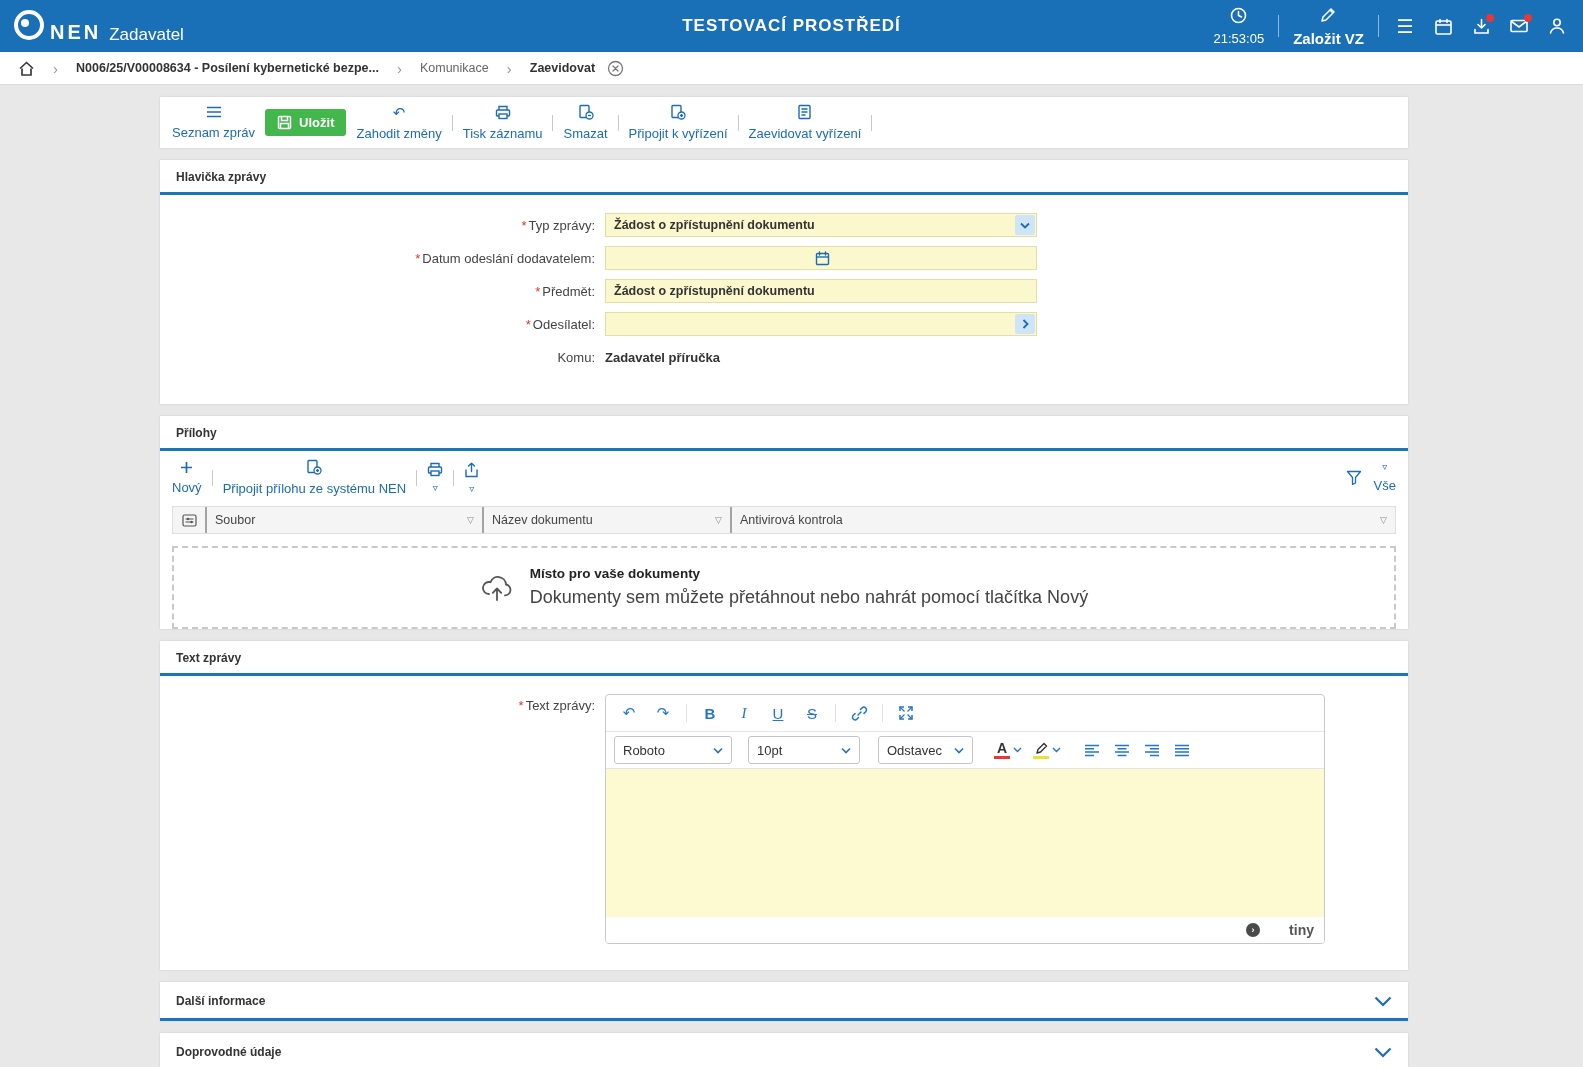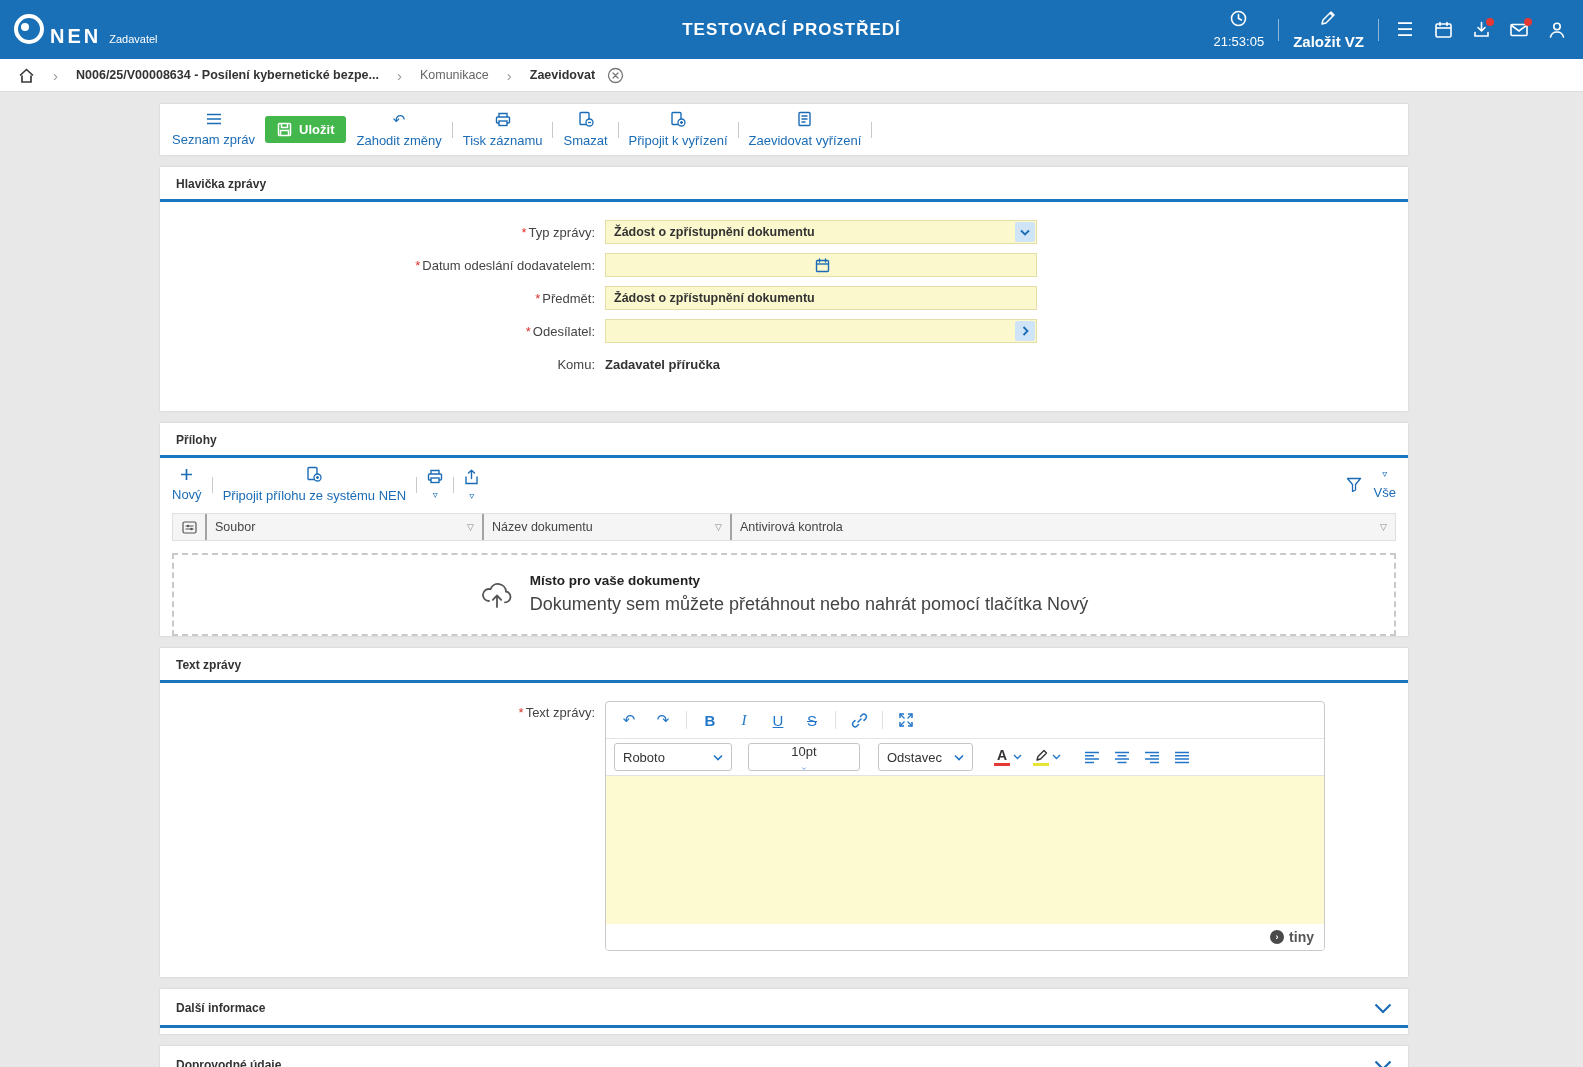--- a/index.html
+++ b/index.html
@@ -1,25 +1,25 @@
 <!DOCTYPE html>
 <html><head>
 <meta charset="utf-8">
 <style>
   * { box-sizing: border-box; margin: 0; padding: 0; }
   html,body { width:1583px; height:1067px; overflow:hidden; }
   body { font-family:"Liberation Sans", sans-serif; background:#e8e8e8; color:#333; font-size:13px; }
   svg { display:block; }
 
   
-  .topbar { position:relative; height:59px; background:#1a70b7; color:#fff; display:flex; align-items:center; padding:0 14px; }
+  .topbar { position:relative; height:52px; background:#1a70b7; color:#fff; display:flex; align-items:center; padding:0 14px; }
   .tb-left { display:flex; align-items:flex-end; gap:6px; }
   .logo { width:30px; height:30px; margin-bottom:2px; }
   .brand { font-size:20px; font-weight:bold; letter-spacing:3px; line-height:20px; }
-  .brand-sub { font-size:11px; margin-left:2px; line-height:14px; }
+  .brand-sub { font-size:17px; margin-left:2px; line-height:14px; }
   .tb-center { position:absolute; left:0; right:0; text-align:center; font-size:17px; font-weight:bold; letter-spacing:1px; pointer-events:none; }
   .tb-right { margin-left:auto; display:flex; align-items:center; gap:14px; z-index:2; }
   .tb-item { display:flex; align-items:center; gap:7px; cursor:pointer;flex-direction:column; }
   .tb-time { font-size:13px; }
   .tb-zvz { font-size:15px; font-weight:bold; }
   .tb-sep { width:1px; height:22px; background:rgba(255,255,255,.5); }
   .tb-ico { position:relative; width:24px; height:24px; display:flex; align-items:center; justify-content:center; cursor:pointer; }
   .tb-ico .glyph { font-size:19px; line-height:1; }
   .badge-dot { position:absolute; top:0; right:-1px; width:8px; height:8px; border-radius:50%; background:#e53935; }
 
@@ -78,36 +78,36 @@
   .editor { width:720px; border:1px solid #c9c9c9; border-radius:4px; overflow:hidden; background:#fff; }
   .ed-toolbar1, .ed-toolbar2 { display:flex; align-items:center; gap:4px; padding:4px 8px; border-bottom:1px solid #e4e4e4; }
   .ed-btn { width:30px; height:28px; display:flex; align-items:center; justify-content:center; color:#2276c9; border-radius:3px; cursor:pointer; font-size:15px; }
   .ed-b { font-weight:bold; }
   .ed-i { font-style:italic; font-family:"Liberation Serif", serif; }
   .ed-u { text-decoration:underline; }
   .ed-s { text-decoration:line-through; }
   .ed-sep { width:1px; height:18px; background:#e0e0e0; margin:0 4px; }
   .ed-select { height:28px; border:1px solid #c5c5c5; border-radius:3px; background:#fff; display:flex; align-items:center; justify-content:space-between; padding:0 8px; color:#333; cursor:pointer; gap:8px; }
   .sel-font { width:118px; margin-right:12px; }
-  .sel-size { width:112px; margin-right:14px;flex-direction:column; }
+  .sel-size { width:112px; margin-right:14px; }
   .sel-block { width:95px; margin-right:14px; }
   .color-btn { display:flex; align-items:center; cursor:pointer; margin-right:4px; }
   .color-a { display:flex; flex-direction:column; align-items:center; width:22px; }
   .color-a .letter { font-weight:bold; color:#333; font-size:14px; line-height:15px; }
   .bar-red { width:16px; height:3px; background:#e53935; }
   .bar-yellow { width:16px; height:3px; background:#e8e337; }
   .align-group { display:flex; align-items:center; margin-left:8px; }
   .ed-body { height:148px; background:#fdf9d0; cursor:text; }
   .ed-status { height:26px; display:flex; align-items:center; justify-content:flex-end; gap:5px; padding:0 10px; background:#fff; }
   .tiny-circle { width:14px; height:14px; border-radius:50%; background:#4a4a4a; color:#fff; display:flex; align-items:center; justify-content:center; font-size:9px; font-weight:bold; }
-  .tiny-word { color:#555; font-weight:bold; font-size:14px; }
+  .tiny-word { color:#555; font-weight:bold; font-size:14px;margin-left:24px; }
 
   
   .collapsed-card .section-head { padding:12px 16px 10px 16px; }
-  .collapsed-card { padding-bottom:6px; }
+  .collapsed-card { }
   .chev-btn { cursor:pointer; color:#1b6cb5; }
 </style>
 </head>
 <body>
 
 <div class="topbar">
   <div class="tb-left">
     <svg class="logo" viewBox="0 0 30 30">
       <circle cx="15" cy="15" r="13" fill="none" stroke="#fff" stroke-width="4"></circle>
       <circle cx="11" cy="13" r="4" fill="#fff"></circle>

